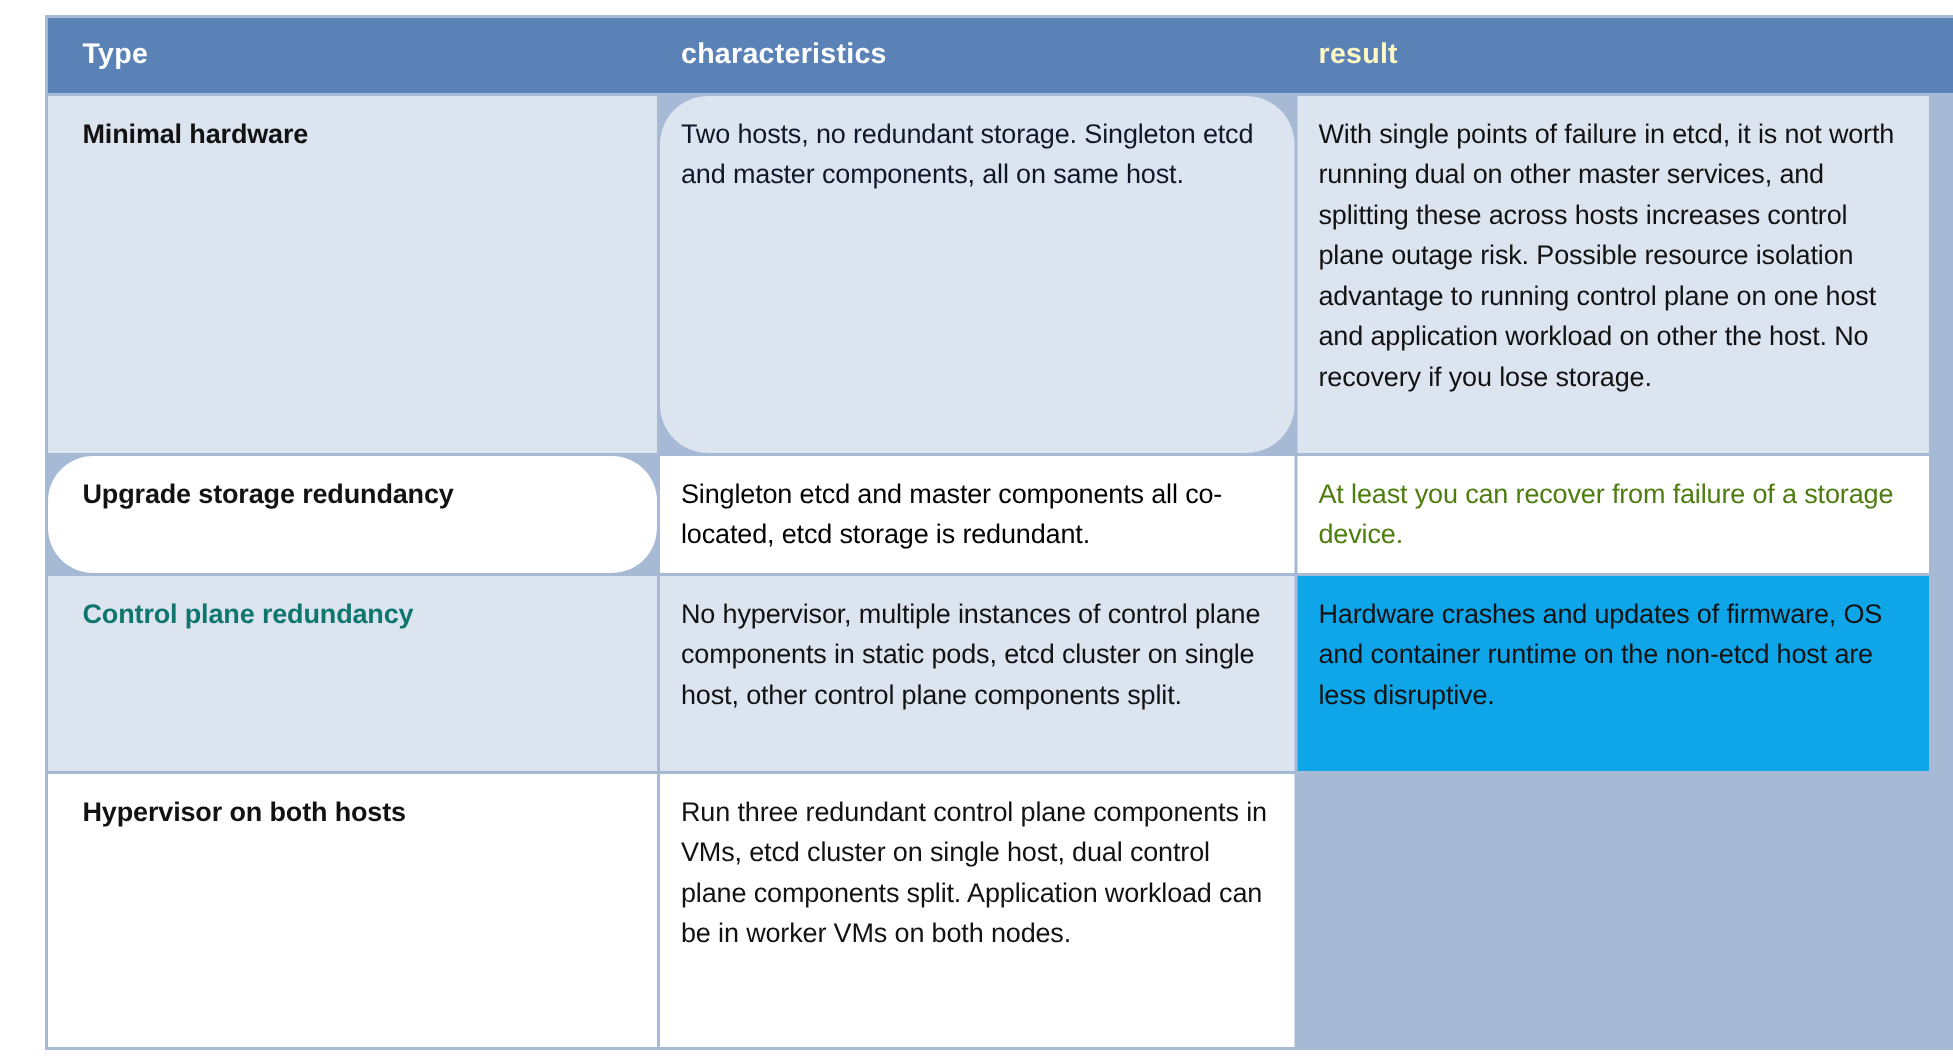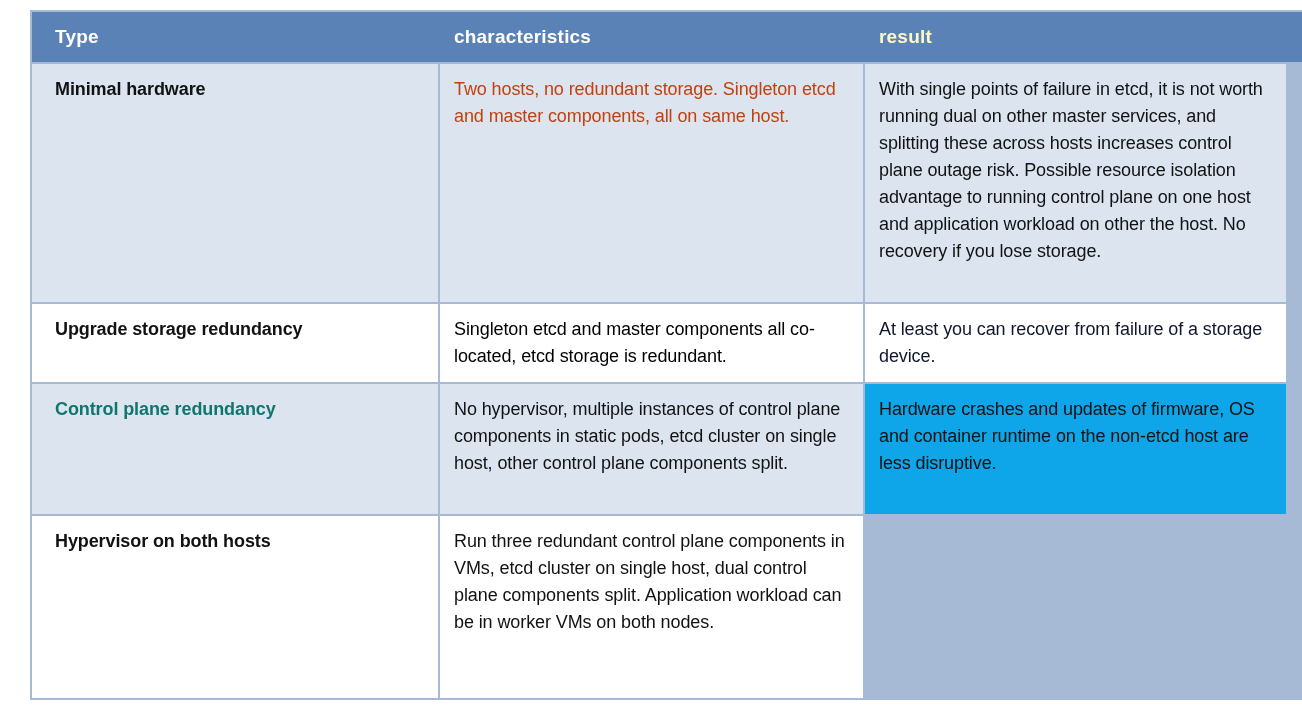--- a/index.html
+++ b/index.html
@@ -76,28 +76,28 @@
   <div class="ha-table" style="background: rgb(166, 185, 213);">
 
     <div class="header-row" style="background: rgb(91, 130, 182);">
       <div class="header-cell first" style="color: rgb(255, 255, 255);">Type</div>
       <div class="header-cell" style="color: rgb(255, 255, 255);">characteristics</div>
       <div class="header-cell" style="color: #fef9c3;">result</div>
     </div>
 
     <div class="body-row alt r1">
       <div class="cell type-cell" style="background: rgb(220, 228, 240); color: rgb(18, 18, 18);">Minimal hardware</div>
-      <div class="cell" style="background: rgb(220, 228, 240); color: #c2410c;">Two hosts, no redundant storage. Singleton etcd and master components, all on same host.</div>
+      <div class="cell" style="background: rgb(220, 228, 240); color: #0f172a; border-radius: 32px;">Two hosts, no redundant storage. Singleton etcd and master components, all on same host.</div>
       <div class="cell" style="background: rgb(220, 228, 240); color: rgb(18, 18, 18);">With single points of failure in etcd, it is not worth running dual on other master services, and splitting these across hosts increases control plane outage risk. Possible resource isolation advantage to running control plane on one host and application workload on other the host. No recovery if you lose storage.</div>
     </div>
 
     <div class="body-row plain r2">
-      <div class="cell type-cell" style="background: rgb(255, 255, 255); color: rgb(18, 18, 18);">Upgrade storage redundancy</div>
+      <div class="cell type-cell" style="background: rgb(255, 255, 255); color: rgb(18, 18, 18); border-radius: 30px;">Upgrade storage redundancy</div>
       <div class="cell" style="background: rgb(255, 255, 255); color: #000000;">Singleton etcd and master components all co-located, etcd storage is redundant.</div>
-      <div class="cell" style="background: rgb(255, 255, 255); color: #0f172a;">At least you can recover from failure of a storage device.</div>
+      <div class="cell" style="background: rgb(255, 255, 255); color: #4d7c0f;">At least you can recover from failure of a storage device.</div>
     </div>
 
     <div class="body-row alt r3">
       <div class="cell type-cell" style="background: rgb(220, 228, 240); color: #0f766e;">Control plane redundancy</div>
       <div class="cell" style="background: rgb(220, 228, 240); color: rgb(18, 18, 18);">No hypervisor, multiple instances of control plane components in static pods, etcd cluster on single host, other control plane components split.</div>
       <div class="cell" style="background: #0ea5e9; color: rgb(18, 18, 18);">Hardware crashes and updates of firmware, OS and container runtime on the non-etcd host are less disruptive.</div>
     </div>
 
     <div class="body-row plain r4">
       <div class="cell type-cell" style="background: rgb(255, 255, 255); color: rgb(18, 18, 18);">Hypervisor on both hosts</div>

